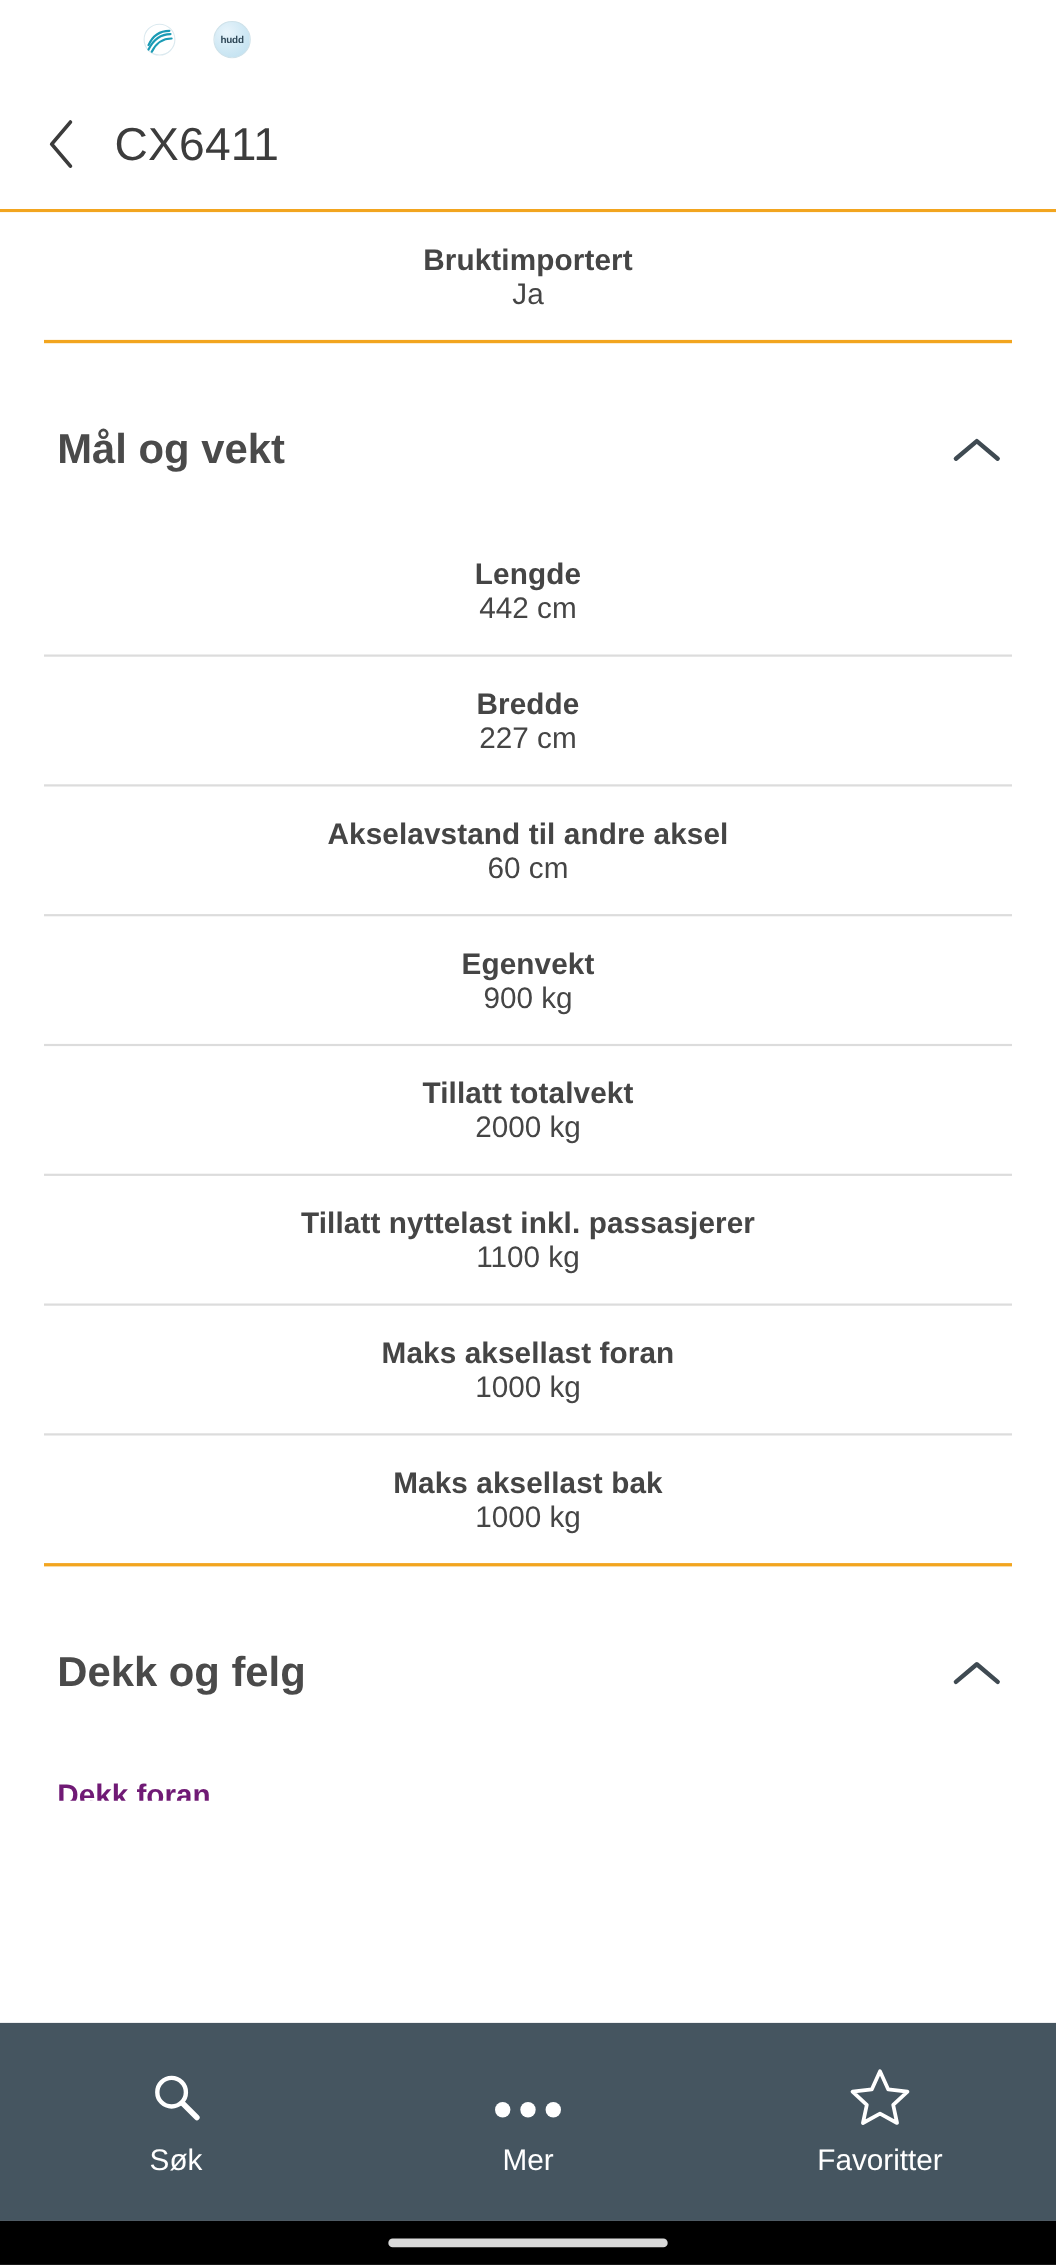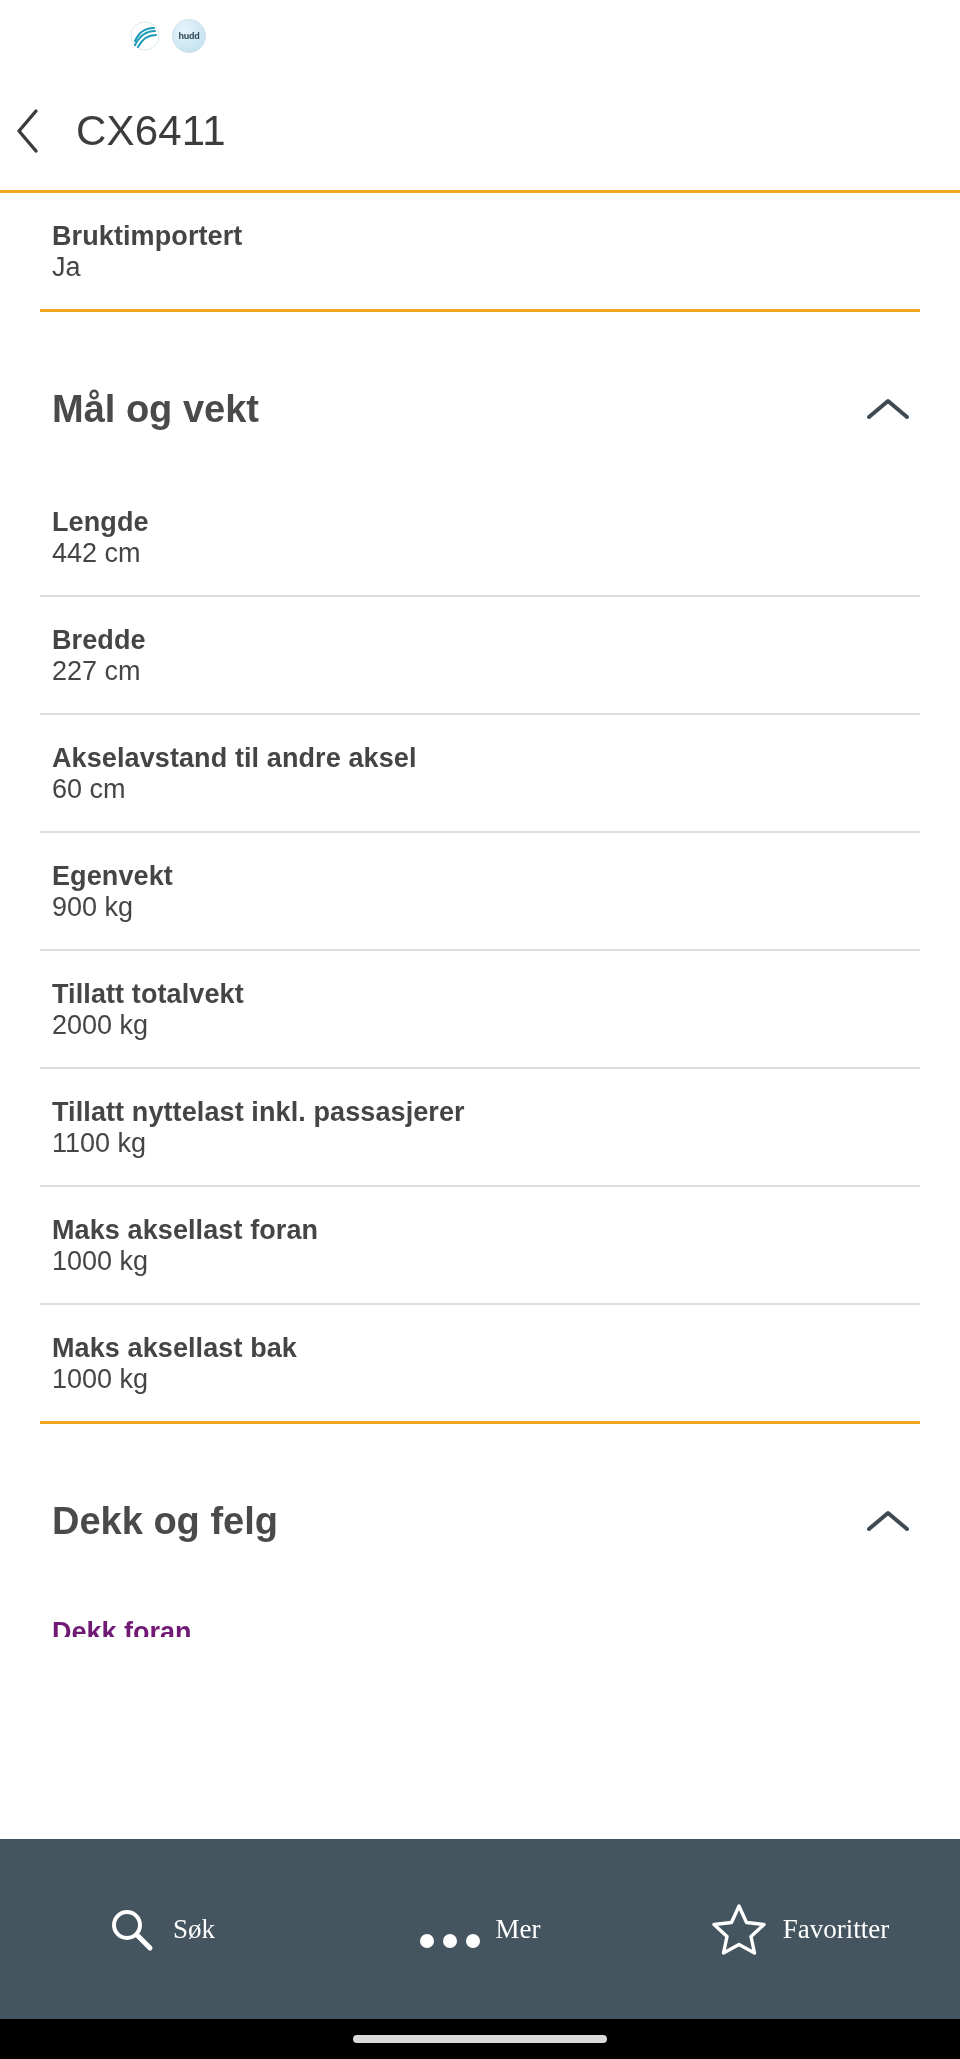--- a/index.html
+++ b/index.html
@@ -17,21 +17,21 @@
     overflow: hidden;
     background: #ffffff;
   }
 
   
   .statusbar {
     height: 72px;
     display: flex;
     align-items: center;
     padding-left: 128px;
-    gap: 10px;
+    gap: 32px;
   }
   .appicon {
     width: 34px; height: 34px;
     border-radius: 50%;
     display: flex; align-items: center; justify-content: center;
     overflow: hidden;
   }
   .appicon.one {
     background: #ffffff;
   }
@@ -45,20 +45,21 @@
     font-weight: bold;
     letter-spacing: -0.2px;
   }
 
   
   .navbar {
     height: 118px;
     display: flex;
     align-items: center;
     background: #fff;
+    padding-left: 28px;
   }
   .back-btn {
     width: 58px; height: 58px;
     display: flex; align-items: center; justify-content: center;
     cursor: pointer;
   }
   .back-btn svg { display: block; }
   .nav-title {
     font-size: 42px;
     color: #3c3c3c;
@@ -80,20 +81,21 @@
     margin: 0 40px;
   }
   .rule-grey {
     height: 2px;
     background: #dcdcdc;
     margin: 0 40px;
   }
 
   .spec {
     padding: 28px 52px 26px 52px;
+    text-align: center;
   }
   .spec .label {
     font-size: 27px;
     font-weight: bold;
     color: #454545;
     letter-spacing: 0.1px;
   }
   .spec .value {
     font-size: 27px;
     color: #454545;
@@ -132,26 +134,25 @@
     left: 0; right: 0;
     bottom: 40px;
     height: 180px;
     background: #455560;
     display: flex;
     align-items: center;
   }
   .tab {
     flex: 1;
     display: flex;
-    flex-direction: row;
+    flex-direction: column;
     align-items: center;
     justify-content: center;
     gap: 16px;
     cursor: pointer;
-    font-family: Liberation Serif, serif;
   }
   .tab .ticon {
     height: 54px;
     display: flex; align-items: flex-end; justify-content: center;
   }
   .tab .tlabel {
     font-size: 27px;
     color: #ffffff;
   }
   .dots {

